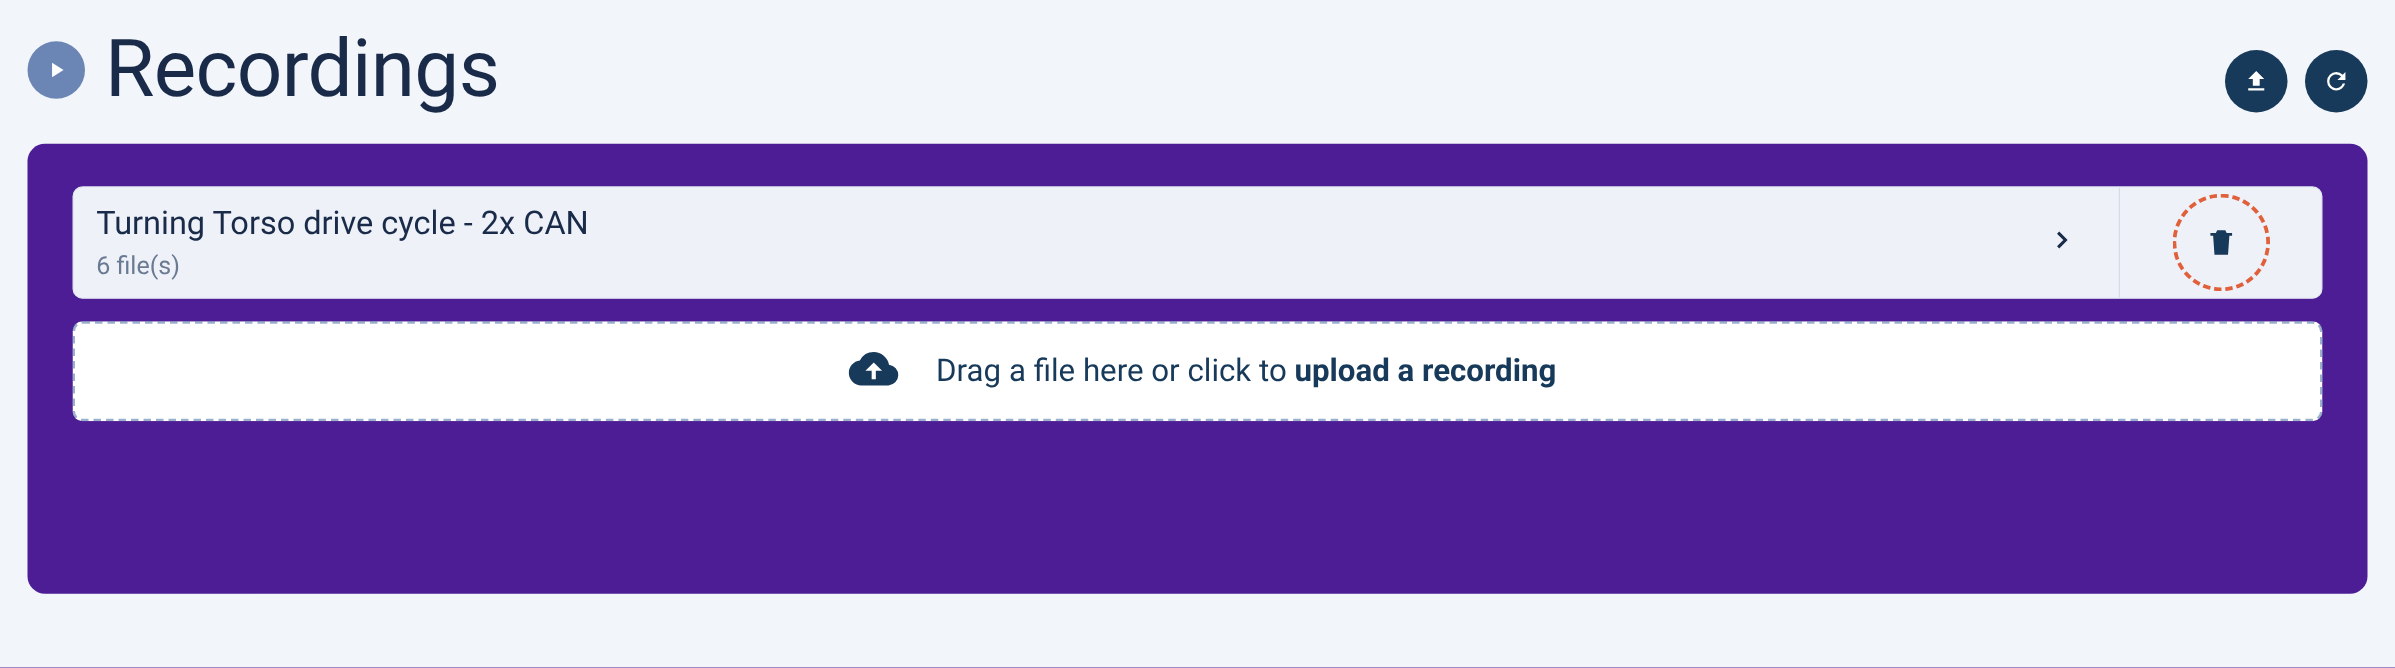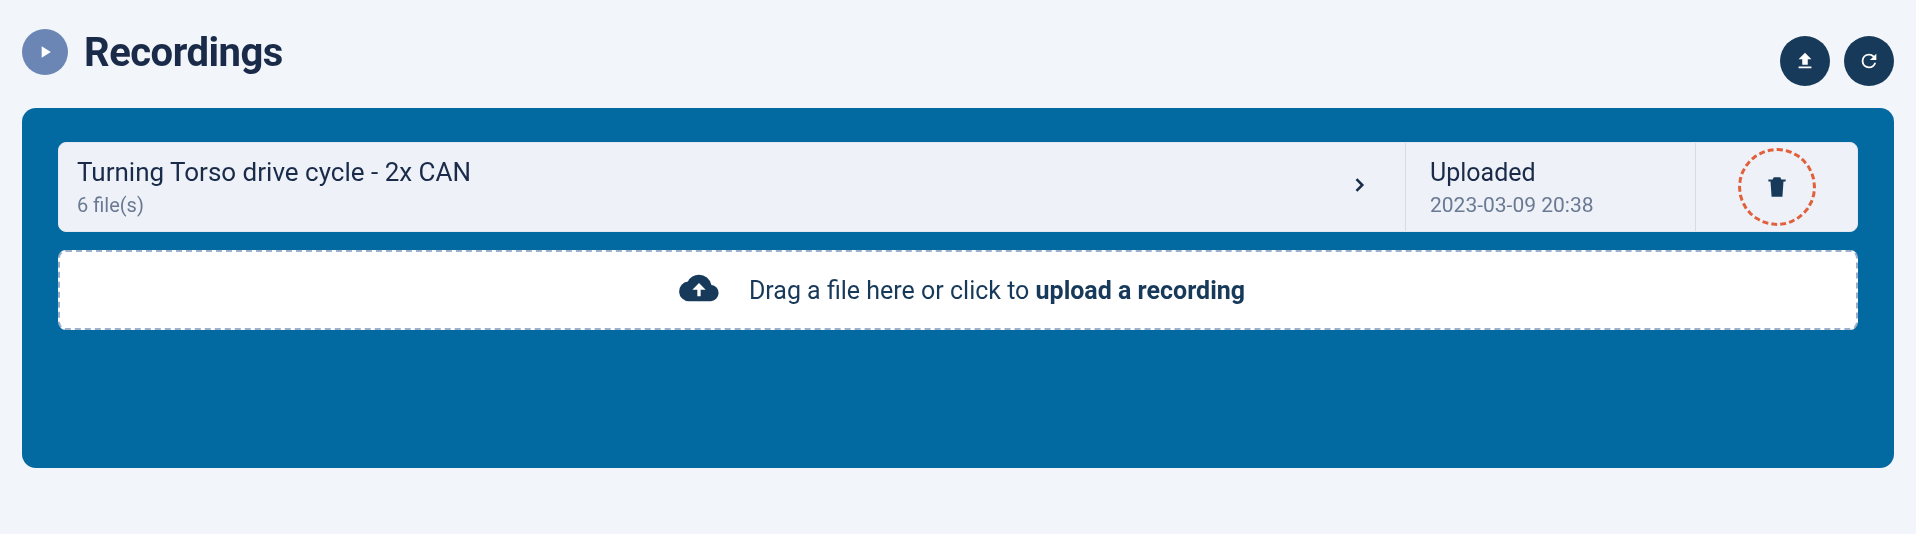--- a/index.html
+++ b/index.html
@@ -26,42 +26,42 @@
     gap: 16px;
   }
   .play-badge {
     width: 46px; height: 46px;
     border-radius: 50%;
     background: #6b86b5;
     display: flex; align-items: center; justify-content: center;
   }
   .play-badge svg { width: 20px; height: 20px; fill: #fff; }
   .page-title {
-    font-size: 40px;
-    font-weight: 700;
+    font-size: 64px;
+    font-weight: 400;
     color: #1a2b4a;
     letter-spacing: -0.5px;
   }
   .header-actions {
     display: flex;
     gap: 14px;
     margin-top: 18px;
   }
   .circle-btn {
     width: 50px; height: 50px;
     border-radius: 50%;
     background: #183a5a;
     border: none;
     cursor: pointer;
     display: flex; align-items: center; justify-content: center;
   }
   .circle-btn svg { width: 22px; height: 22px; fill: #fff; }
 
   .card {
-    background: #0369a1;
+    background: #4c1d95;
     border-radius: 14px;
     padding: 34px 36px 36px 36px;
     min-height: 360px;
   }
 
   .recording-row {
     display: flex;
     align-items: stretch;
     background: #eef2f8;
     border-radius: 8px;
@@ -188,24 +188,20 @@
         <div class="row-text">
           <div class="row-title">Turning Torso drive cycle - 2x CAN</div>
           <div class="row-sub">6 file(s)</div>
         </div>
         <div class="chevron">
           <svg viewBox="0 0 24 24">
               <polyline points="9 5 16 12 9 19"></polyline>
             </svg>
         </div>
       </div>
-      <div class="row-status">
-        <div class="status-label">Uploaded</div>
-        <div class="status-time">2023-03-09 20:38</div>
-      </div>
       <div class="row-delete">
         <div class="dashed-circle">
           <svg viewBox="0 0 24 24">
               <path d="M6 7h12l-1 14H7L6 7zm3-4h6l1 2h4v2H4V5h4l1-2z"></path>
             </svg>
         </div>
       </div>
     </div>
 
     <div class="dropzone">

